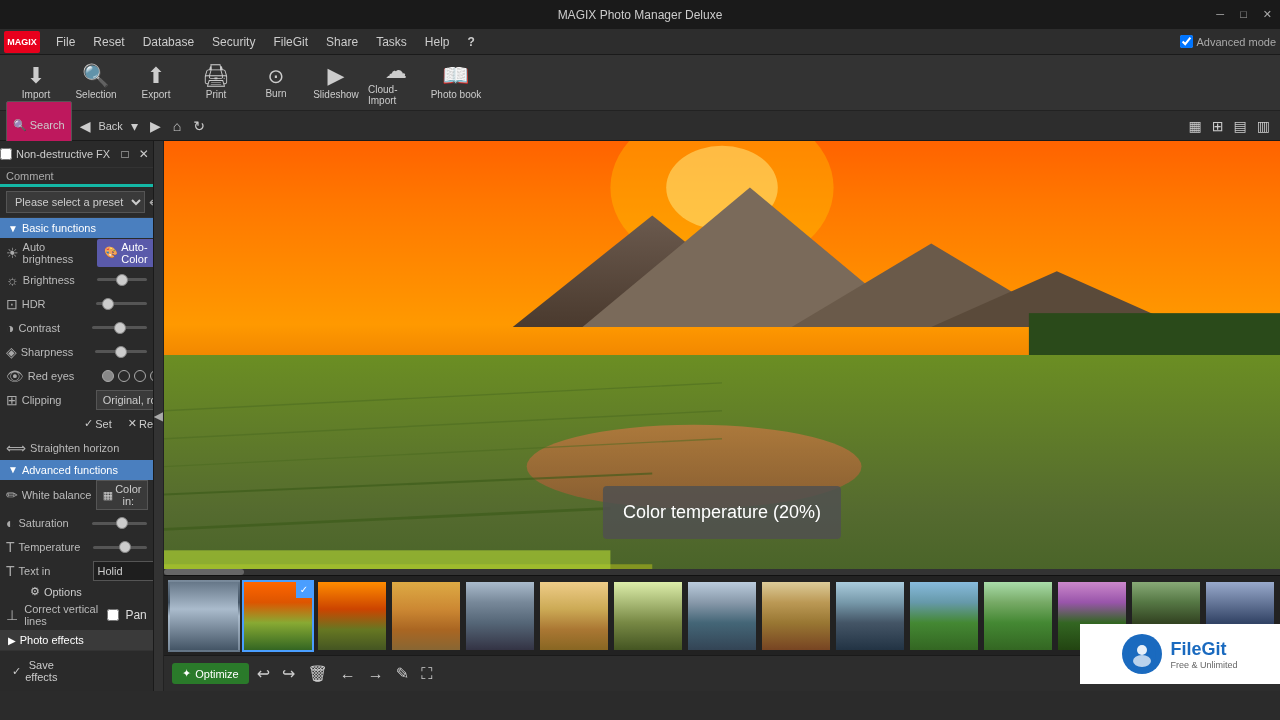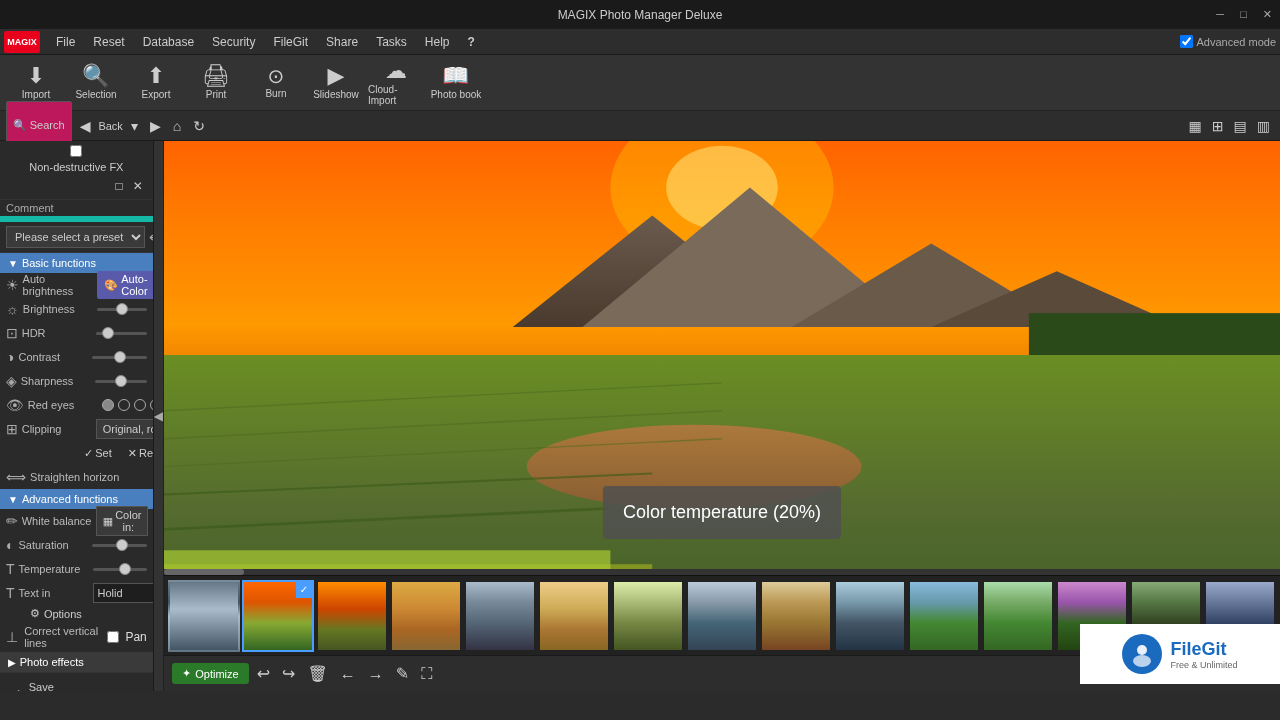--- a/index.html
+++ b/index.html
@@ -33,24 +33,24 @@
 
     
     #left-panel { width: 230px; background: #2a2a2a; border-right: 1px solid #1a1a1a; overflow-y: auto; display: flex; flex-direction: column; }
     #left-panel::-webkit-scrollbar { width: 6px; }
     #left-panel::-webkit-scrollbar-thumb { background: #555; }
 
     .preset-row { display: flex; align-items: center; padding: 4px 6px; gap: 4px; border-bottom: 1px solid #333; }
     .preset-select { background: #3a3a3a; border: 1px solid #555; color: #ccc; flex: 1; height: 22px; font-size: 11px; padding: 0 4px; }
     .undo-btn { background: none; border: none; color: #aaa; cursor: pointer; font-size: 14px; }
 
-    .fx-header { display: flex; align-items: center; padding: 4px 6px; gap: 4px; border-bottom: 1px solid #333; flex-direction: column; }
+    .fx-header { display: flex; align-items: center; padding: 4px 0; gap: 4px; border-bottom: 1px solid #333; }
     .fx-checkbox { width: 12px; height: 12px; }
     .fx-label { color: #ccc; font-size: 11px; }
-    .comment-label { color: #aaa; font-size: 11px; padding: 2px 6px; border-bottom: 6px solid #14b8a6; }
+    .comment-label { color: #aaa; font-size: 11px; padding: 2px 6px; border-bottom: 3px solid #14b8a6; }
 
     .section-header { background: #4a7fbf; color: white; padding: 4px 8px; display: flex; align-items: center; gap: 4px; font-size: 11px; cursor: pointer; }
     .section-header .arrow { font-size: 10px; }
 
     .control-row { display: flex; align-items: center; padding: 3px 6px; gap: 4px; min-height: 24px; }
     .control-label { color: #bbb; font-size: 11px; min-width: 70px; display: flex; align-items: center; gap: 4px; }
     .control-icon { font-size: 14px; color: #aaa; }
 
     .slider-container { flex: 1; position: relative; height: 16px; display: flex; align-items: center; }
     .slider-track { width: 100%; height: 3px; background: #555; border-radius: 2px; position: relative; }

